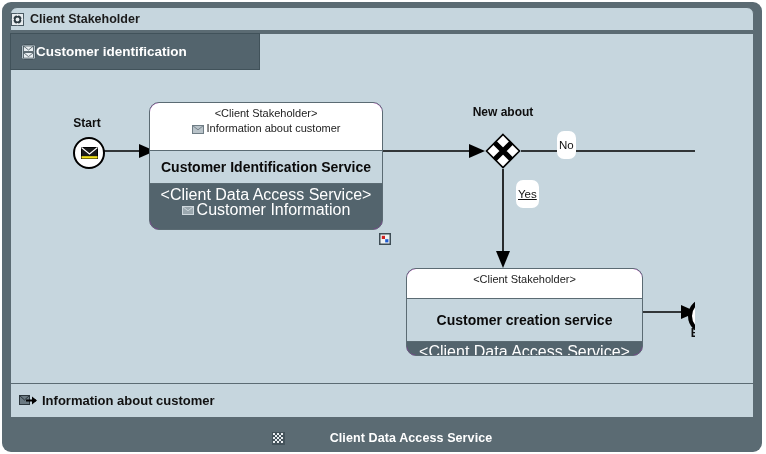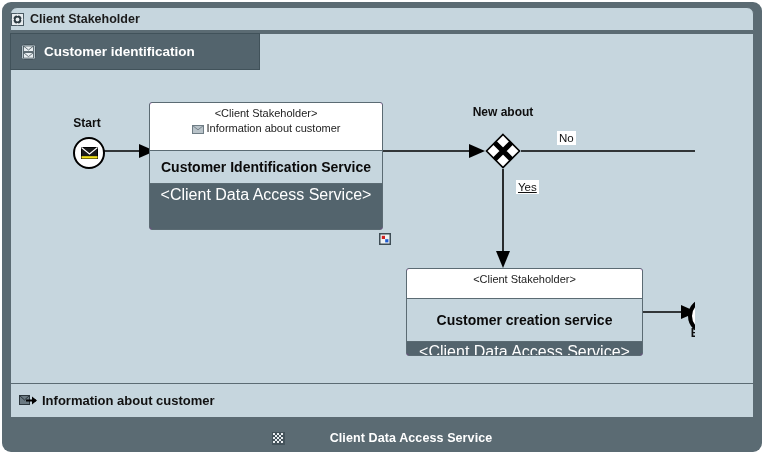--- a/index.html
+++ b/index.html
@@ -36,21 +36,21 @@
   .lane{
     position:absolute;left:8px;top:31px;width:744px;height:386px;
     background:#c6d6de;border:1px solid #5b6b73;
     box-sizing:border-box;
   }
   .lane-tab{
     position:absolute;left:8px;top:31px;width:250px;height:37px;
     background:#53646d;border:1px solid #41525a;
     box-sizing:border-box;
     display:flex;align-items:center;
-    padding-left:10px;gap:8px;
+    padding-left:10px;
     font-size:13.5px;font-weight:bold;color:#ffffff;
   }
   .lane-canvas{
     position:absolute;left:9px;top:72px;width:684px;height:308px;
     background:#c6d6de;
     overflow:hidden;
   }
   .lane-bottom{
     position:absolute;left:8px;top:381px;width:744px;height:35px;
     background:#c6d6de;border:1px solid #5b6b73;box-sizing:border-box;
@@ -71,21 +71,21 @@
     background:#ffffff;border:2.5px solid #000000;
     display:flex;align-items:center;justify-content:center;
   }
   .end-evt{
     position:absolute;width:28px;height:28px;border-radius:50%;
     background:#ffffff;border:4px solid #000000;
   }
 
   
   .task{
-    position:absolute;border:1.5px solid #5b6b73;border-radius:3px;
+    position:absolute;border:1.5px solid #5b6b73;border-radius:10px;
     box-sizing:border-box;background:#a21caf;overflow:hidden;
   }
   .task-in{
     background:#ffffff;border-bottom:1px solid #5b6b73;
     padding:3px 6px 4px 6px;
     text-align:center;font-size:11px;color:#222222;line-height:15px;
   }
   .task-title{
     background:#c6d6de;
     display:flex;align-items:center;justify-content:center;
@@ -100,21 +100,21 @@
   .msg-row{display:block;white-space:nowrap;}
   .msg-row .ico{margin-right:3px;}
 
   
   .gateway{
     position:absolute;width:36px;height:36px;
   }
 
   .seq-label{
     position:absolute;background:#ffffff;color:#111111;
-    font-size:11.5px;padding:0 2px;white-space:nowrap;line-height:14px;
+    font-size:11.5px;padding:7px 2px;white-space:nowrap;line-height:14px;border-radius:7px;
   }
 
   .marker-ico{position:absolute;}
 
   svg{display:block;}
 </style>
 </head>
 <body>
 
 <div id="root">
@@ -178,20 +178,28 @@
               <svg width="12" height="9" viewBox="0 0 12 9">
                 <rect x="0.5" y="0.5" width="11" height="8" fill="#b9c3c9" stroke="#6f7d85"></rect>
                 <polyline points="0.5,0.5 6,4.8 11.5,0.5" fill="none" stroke="#6f7d85" stroke-width="0.9"></polyline>
               </svg>
             </span><span>Information about customer</span>
           </div>
         </div>
         <div class="task-title" style="height:32px;">Customer Identification Service</div>
         <div class="task-out" style="height:54px;">
           <div>&lt;Client Data Access Service&gt;</div>
+          <div class="msg-row">
+            <span class="ico">
+              <svg width="12" height="9" viewBox="0 0 12 9">
+                <rect x="0.5" y="0.5" width="11" height="8" fill="#9aa7ae" stroke="#cfd8dd"></rect>
+                <polyline points="0.5,0.5 6,4.8 11.5,0.5" fill="none" stroke="#cfd8dd" stroke-width="0.9"></polyline>
+              </svg>
+            </span><span>Customer Information</span>
+          </div>
         </div>
       </div>
 
       <div class="marker-ico" style="left:368px;top:159px;">
         <svg width="12" height="12" viewBox="0 0 12 12">
           <rect x="0" y="0" width="12" height="12" fill="#3e4d55"></rect>
           <rect x="1.5" y="1.5" width="9" height="9" fill="#eef2f4"></rect>
           <rect x="2.8" y="2.8" width="3.2" height="3.2" fill="#d02020"></rect>
           <rect x="6.2" y="6.2" width="3.2" height="3.2" fill="#1f5bd0"></rect>
         </svg>

